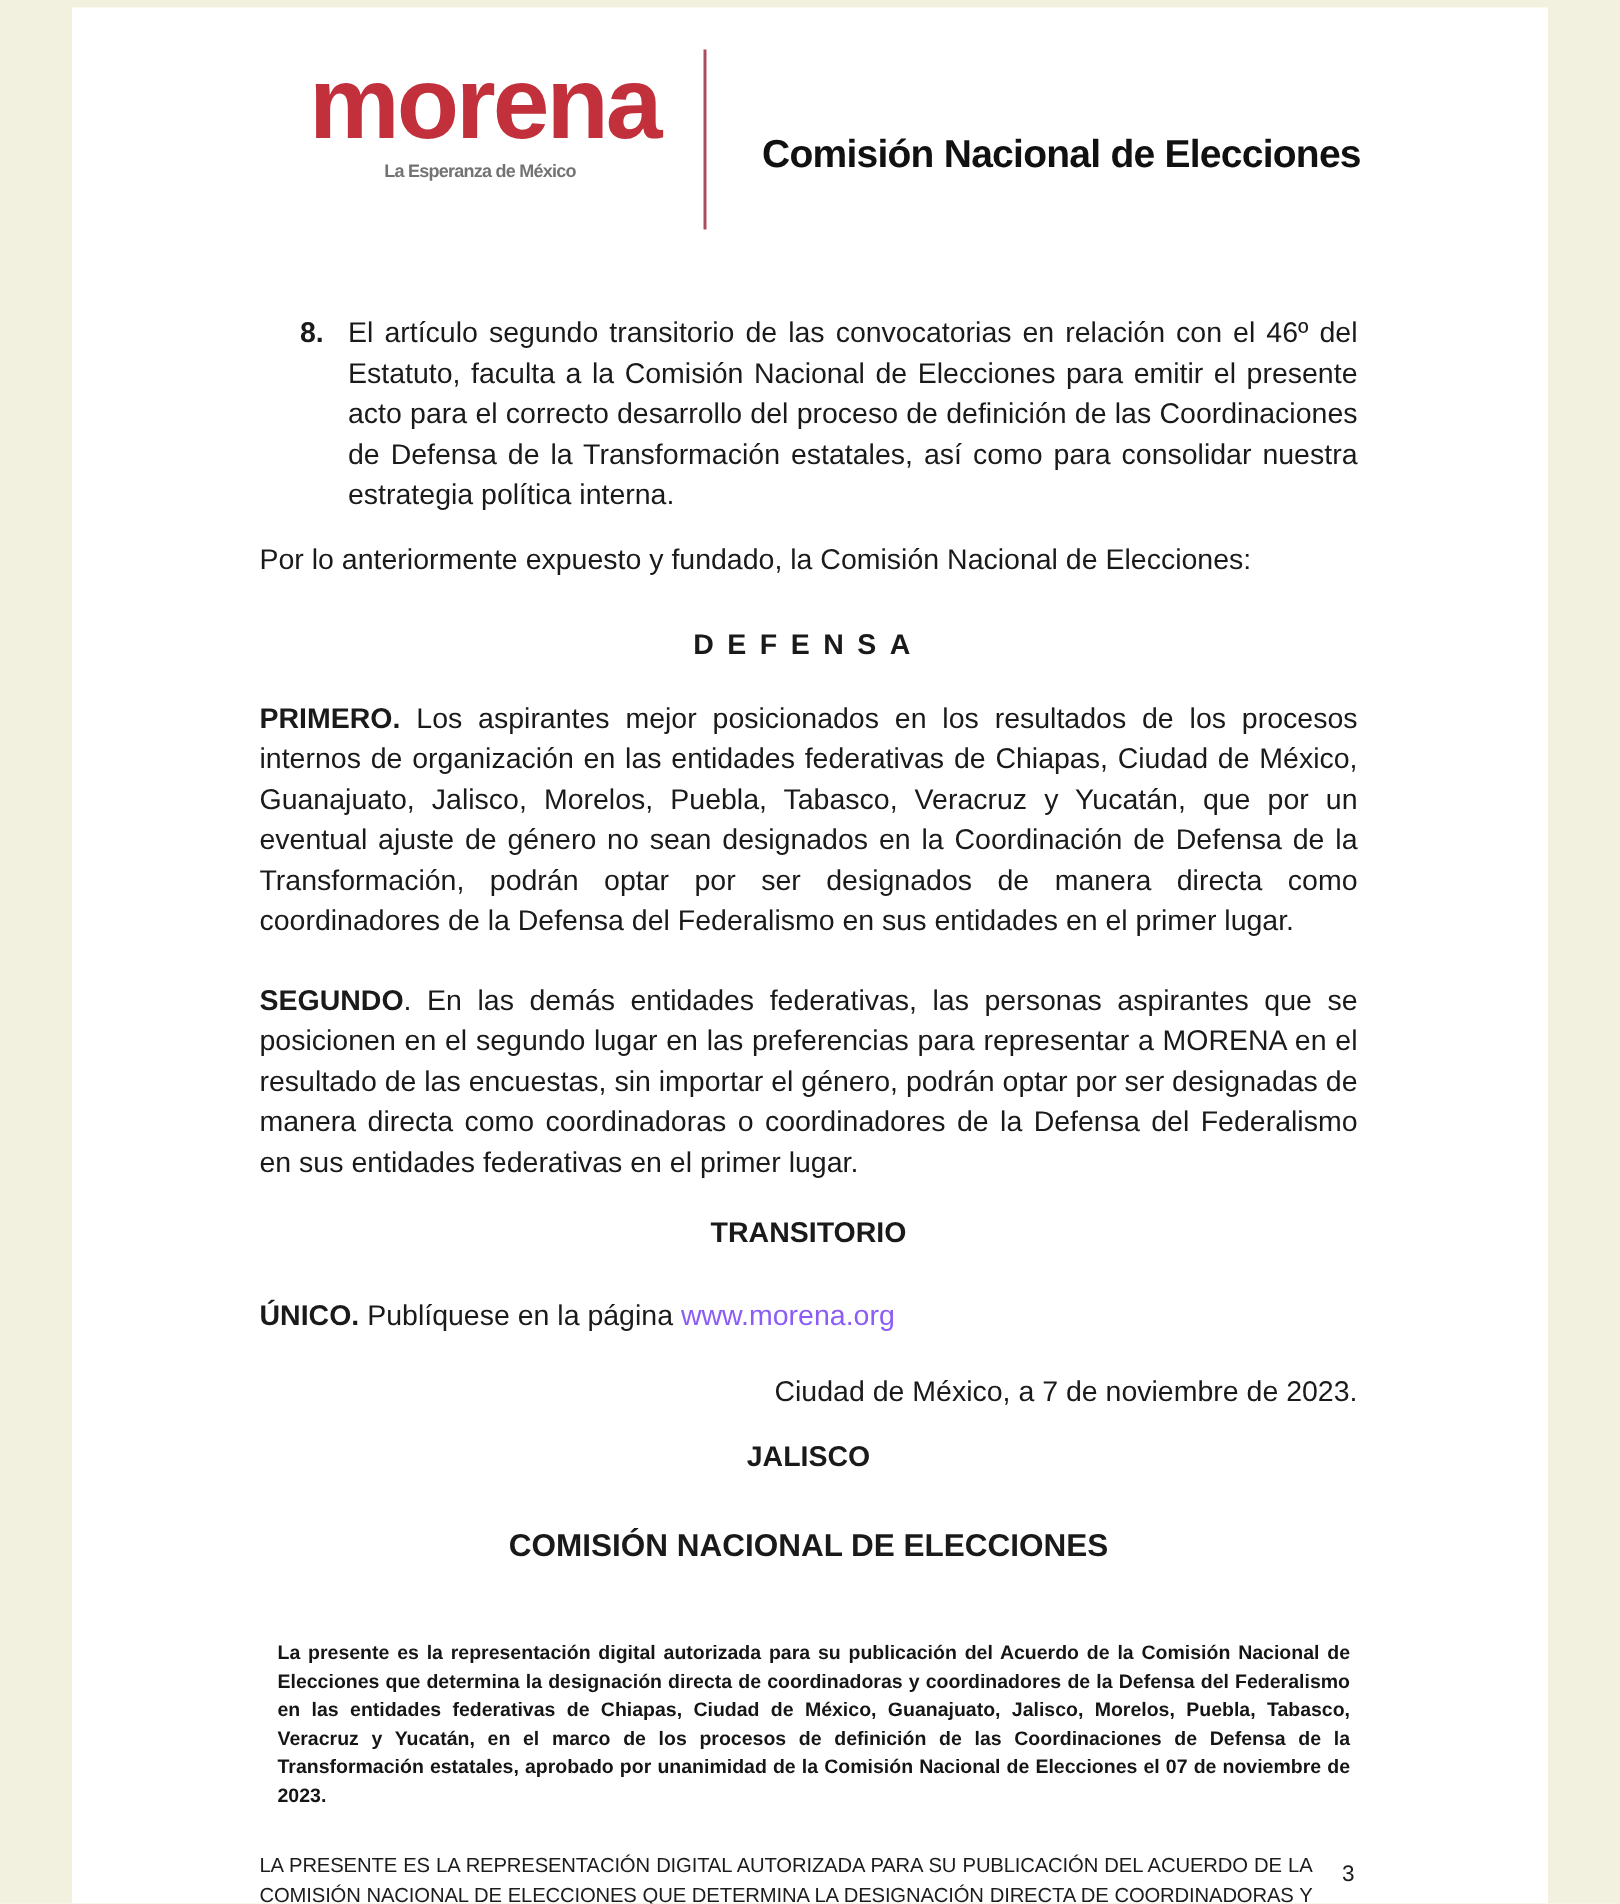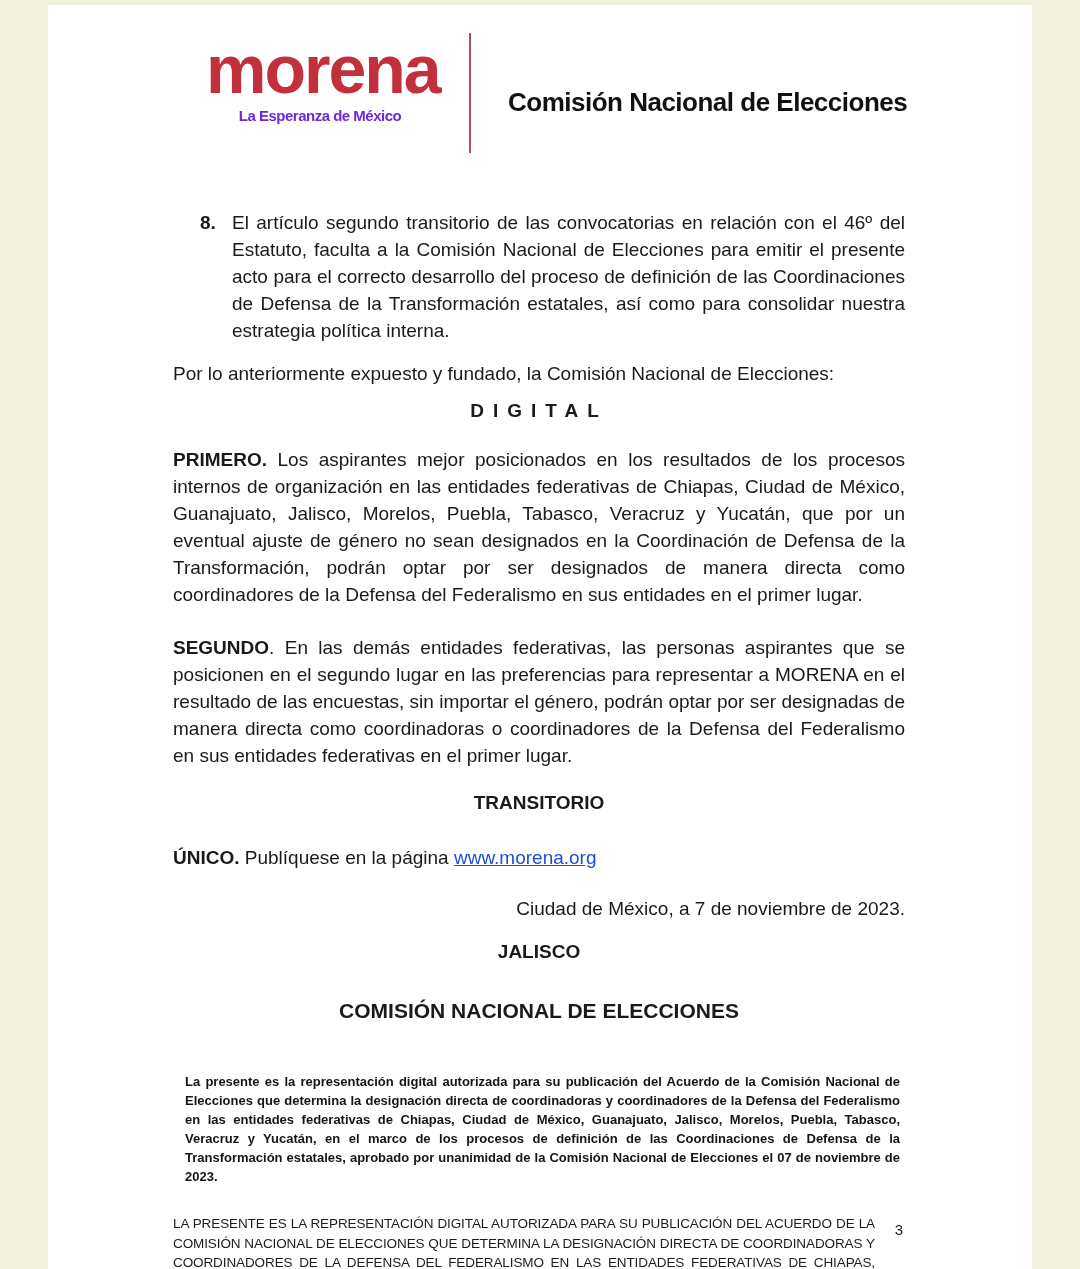--- a/index.html
+++ b/index.html
@@ -37,23 +37,23 @@
   .brand {
     font-weight: bold;
     font-size: 68px;
     letter-spacing: -2px;
     line-height: 1;
     color: #c2303c;
   }
   .tagline {
     margin-top: 4px;
     font-weight: bold;
-    font-size: 15px;
+    font-size: 12px;
     letter-spacing: -0.5px;
-    color: #6d28d9;
+    color: #737373;
   }
   .header-divider {
     position: absolute;
     left: 421px;
     top: 28px;
     width: 2px;
     height: 120px;
     background: #a94e5e;
   }
   .org-title {
@@ -75,39 +75,38 @@
     display: flex;
     margin: 44px 0 16px 27px;
   }
   .item8 .num {
     font-weight: bold;
     width: 32px;
     flex: 0 0 32px;
   }
   .item8 .txt { flex: 1; text-align: justify; }
 
-  .intro { margin-bottom: 10px; }
+  .intro { margin-bottom: 30px; }
 
   .acuerda {
     text-align: center;
     font-weight: bold;
     letter-spacing: 9px;
     margin-bottom: 22px;
   }
   .primero { margin-bottom: 26px; }
   .segundo { margin-bottom: 20px; }
   .transitorio {
     text-align: center;
     font-weight: bold;
     margin-bottom: 28px;
   }
   .unico { margin-bottom: 24px; }
   .link {
-    color: #1d4ed8;
-    text-decoration: underline;
+    color: #8b5cf6;
     cursor: pointer;
   }
   .dateline { text-align: right; margin-bottom: 16px; }
   .suscribe {
     text-align: center;
     font-weight: bold;
     margin-bottom: 32px;
   }
   .signature {
     text-align: center;
@@ -158,21 +157,21 @@
 
     <div class="content">
 
       <div class="item8">
         <span class="num">8.</span>
         <span class="txt">El artículo segundo transitorio de las convocatorias en relación con el 46º del Estatuto, faculta a la Comisión Nacional de Elecciones para emitir el presente acto para el correcto desarrollo del proceso de definición de las Coordinaciones de Defensa de la Transformación estatales, así como para consolidar nuestra estrategia política interna.</span>
       </div>
 
       <p class="intro">Por lo anteriormente expuesto y fundado, la Comisión Nacional de Elecciones:</p>
 
-      <p class="acuerda">DIGITAL</p>
+      <p class="acuerda">DEFENSA</p>
 
       <p class="primero just"><span class="b">PRIMERO.</span><span> Los aspirantes mejor posicionados en los resultados de los procesos internos de organización en las entidades federativas de Chiapas, Ciudad de México, Guanajuato, Jalisco, Morelos, Puebla, Tabasco, Veracruz y Yucatán, que por un eventual ajuste de género no sean designados en la Coordinación de Defensa de la Transformación, podrán optar por ser designados de manera directa como coordinadores de la Defensa del Federalismo en sus entidades en el primer lugar.</span></p>
 
       <p class="segundo just"><span class="b">SEGUNDO</span><span>. En las demás entidades federativas, las personas aspirantes que se posicionen en el segundo lugar en las preferencias para representar a MORENA en el resultado de las encuestas, sin importar el género, podrán optar por ser designadas de manera directa como coordinadoras o coordinadores de la Defensa del Federalismo en sus entidades federativas en el primer lugar.</span></p>
 
       <p class="transitorio">TRANSITORIO</p>
 
       <p class="unico"><span class="b">ÚNICO.</span><span> Publíquese en la página </span><a class="link">www.morena.org</a></p>
 
       <p class="dateline">Ciudad de México, a 7 de noviembre de 2023.</p>

